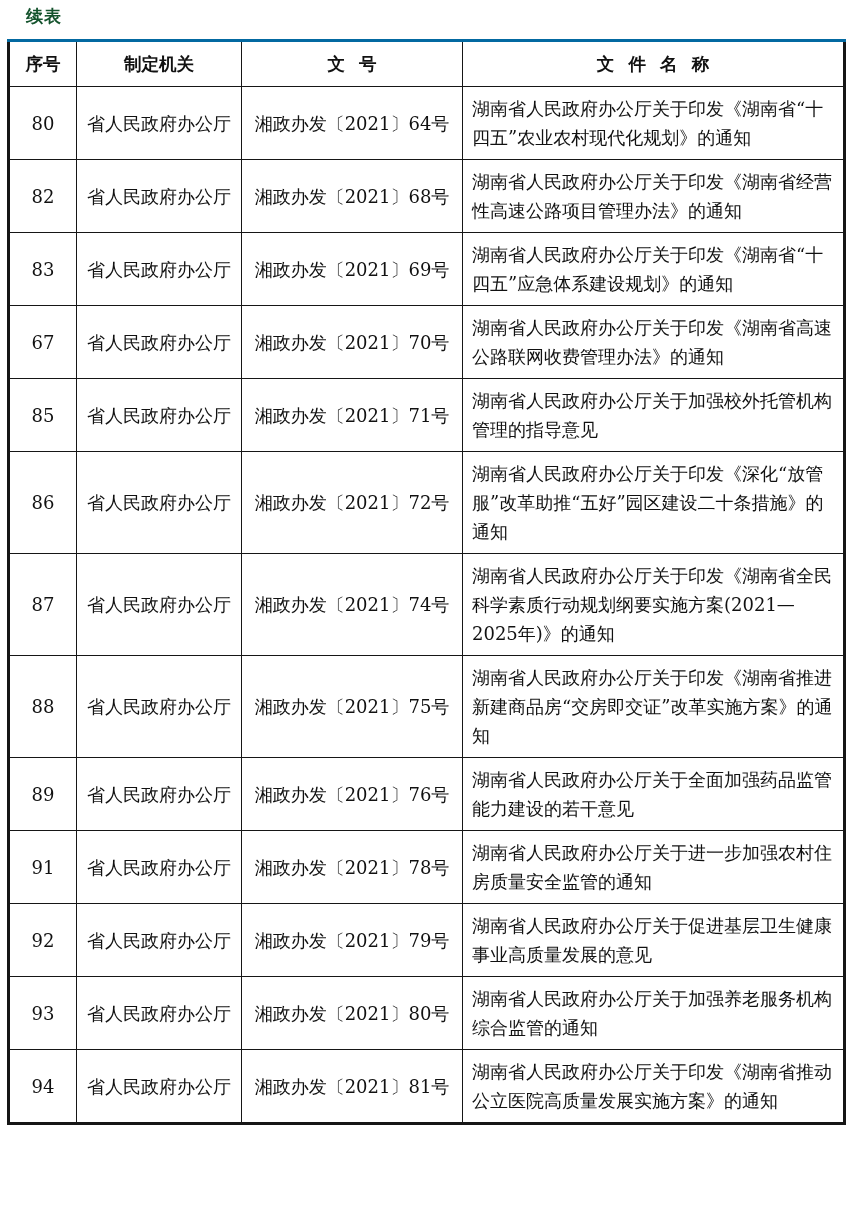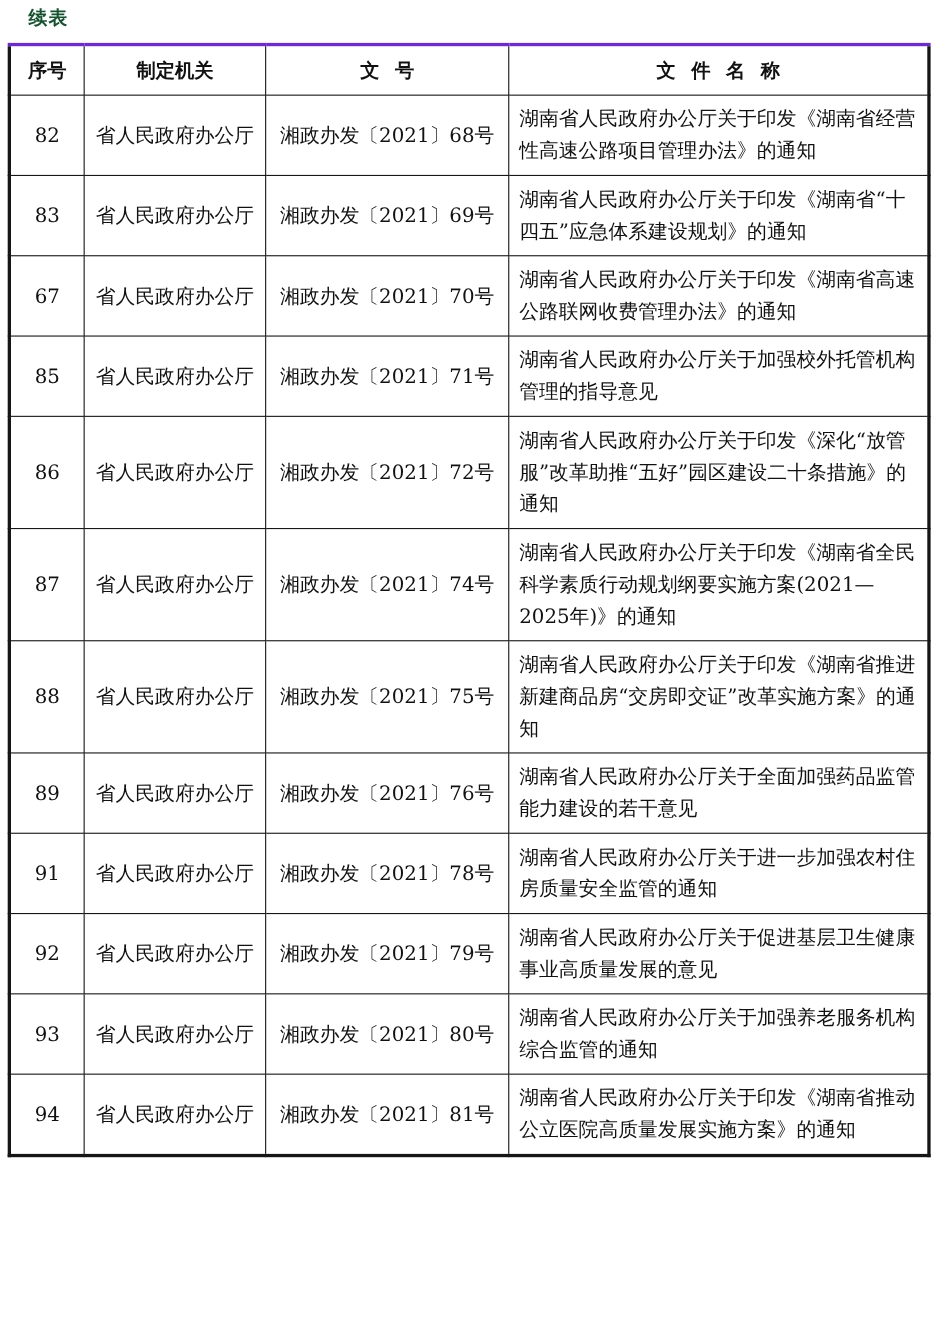--- a/index.html
+++ b/index.html
@@ -26,21 +26,21 @@
     color: #14532d;
   }
   table.doc-table {
     position: absolute;
     left: 7px;
     top: 39px;
     width: 836px;
     border-collapse: collapse;
     table-layout: fixed;
   }
-  table.doc-table, table.doc-table tr:first-child th { border-top: 3px solid #6d28d9; }
+  table.doc-table, table.doc-table tr:first-child th { border-top: 3px solid #0369a1; }
   table.doc-table { border: 3px solid #161616; }
   table.doc-table th, table.doc-table td {
     border: 1px solid #161616;
     vertical-align: middle;
     color: #111111;
   }
   table.doc-table th {
     font-family: "DejaVu Sans", "Liberation Sans", sans-serif;
     font-weight: bold;
     font-size: 17.5px;
@@ -74,20 +74,26 @@
     </colgroup>
     <thead>
       <tr>
         <th>序号</th>
         <th>制定机关</th>
         <th>文 号</th>
         <th>文 件 名 称</th>
       </tr>
     </thead>
     <tbody id="table-body">
+    <tr>
+      <td class="col-no">80</td>
+      <td class="col-agency">省人民政府办公厅</td>
+      <td class="col-docno">湘政办发〔2021〕64号</td>
+      <td class="col-title">湖南省人民政府办公厅关于印发《湖南省“十四五”农业农村现代化规划》的通知</td>
+    </tr>
 
 
     <tr>
       <td class="col-no">82</td>
       <td class="col-agency">省人民政府办公厅</td>
       <td class="col-docno">湘政办发〔2021〕68号</td>
       <td class="col-title">湖南省人民政府办公厅关于印发《湖南省经营性高速公路项目管理办法》的通知</td>
     </tr>
 
     <tr>

